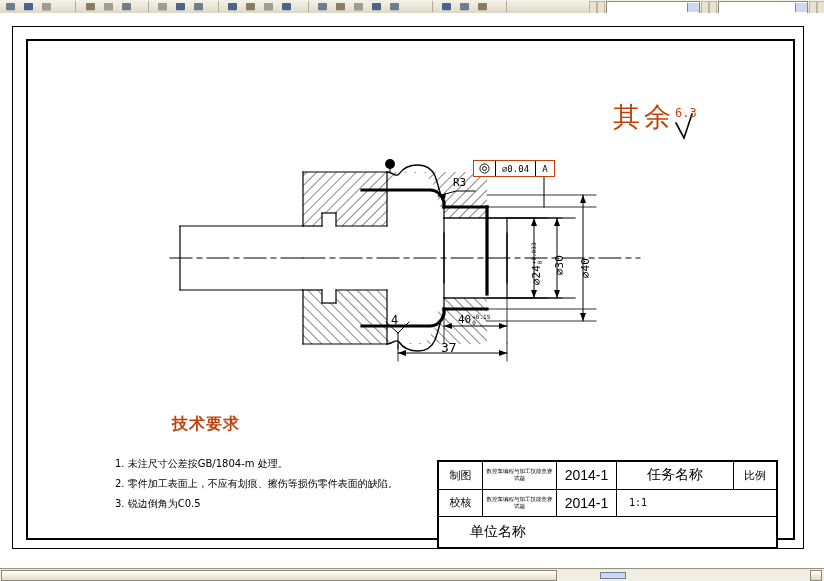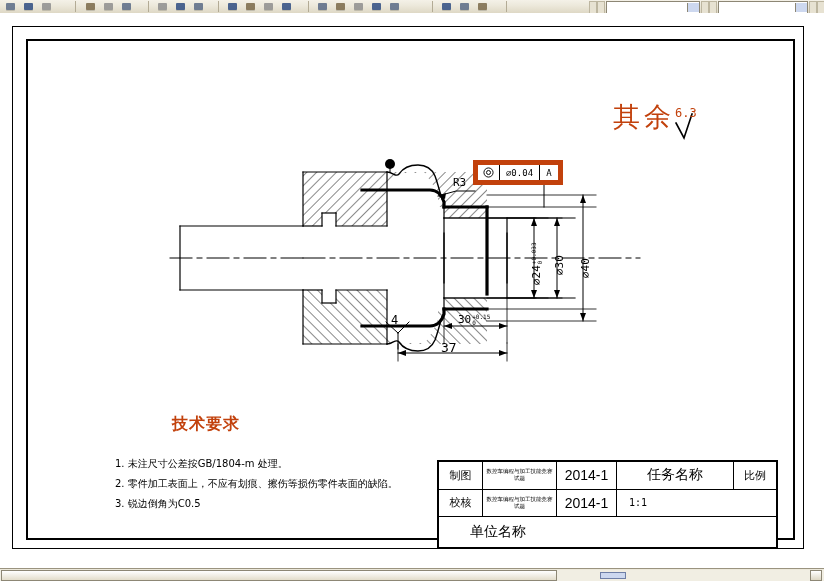--- a/index.html
+++ b/index.html
@@ -75,21 +75,21 @@
     position:absolute;font-family:"DejaVu Sans Mono","Liberation Mono",monospace;
     font-size:11px;color:#000;white-space:nowrap;
   }
   .dimtext.vert{transform-origin:0 0;transform:rotate(-90deg);}
   .tol{display:inline-block;font-size:6px;line-height:6px;vertical-align:middle;
        text-align:left;margin-left:1px;position:relative;top:0px;}
   .tol span{display:block;}
 
   .gtol{
     position:absolute;left:473px;top:147px;height:15px;
-    border:5px solid #c2410c;display:flex;align-items:stretch;background:#fff;
+    border:1px solid #c2410c;display:flex;align-items:stretch;background:#fff;
   }
   .gtol div{
     display:flex;align-items:center;justify-content:center;
     font-size:9px;font-family:"DejaVu Sans Mono",monospace;padding:0 2px;
   }
   .gtol div + div{border-left:1px solid #000;}
 
   
   .titleblock{
     position:absolute;left:437px;top:447px;width:337px;height:85px;
@@ -346,21 +346,21 @@
     <div class="dimtext" style="left:453px;top:163px;">R3</div>
     <div class="dimtext" style="left:391px;top:300px;font-size:12px;">4</div>
 
     <div class="dimtext vert" style="left:530px;top:272px;">
       <span>⌀24</span><span class="tol"><span>+0.033</span><span>0</span></span>
     </div>
     <div class="dimtext vert" style="left:553px;top:262px;">⌀30</div>
     <div class="dimtext vert" style="left:579px;top:265px;">⌀40</div>
 
     <div class="dimtext" style="left:458px;top:300px;">
-      <span>30</span><span class="tol"><span>+0.15</span><span>0</span></span>
+      <span>40</span><span class="tol"><span>+0.15</span><span>0</span></span>
     </div>
     <div class="dimtext" style="left:441px;top:327px;font-size:13px;">37</div>
 
     <div class="txt tech-title">技术要求</div>
     <div class="tech-list">
       <div class="tech-item">1. 未注尺寸公差按GB/1804-m  处理。</div>
       <div class="tech-item">2. 零件加工表面上，不应有划痕、擦伤等损伤零件表面的缺陷。</div>
       <div class="tech-item">3. 锐边倒角为C0.5</div>
     </div>
 

